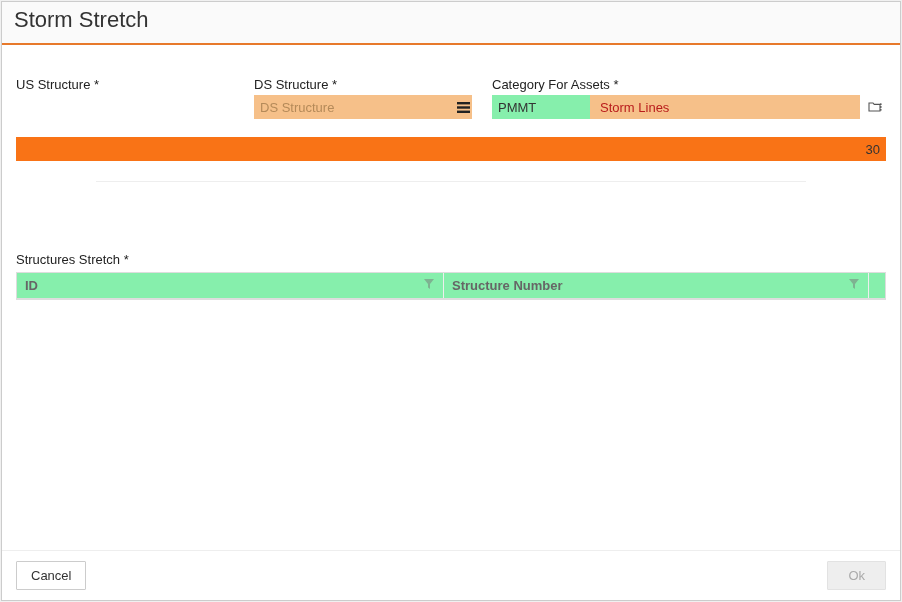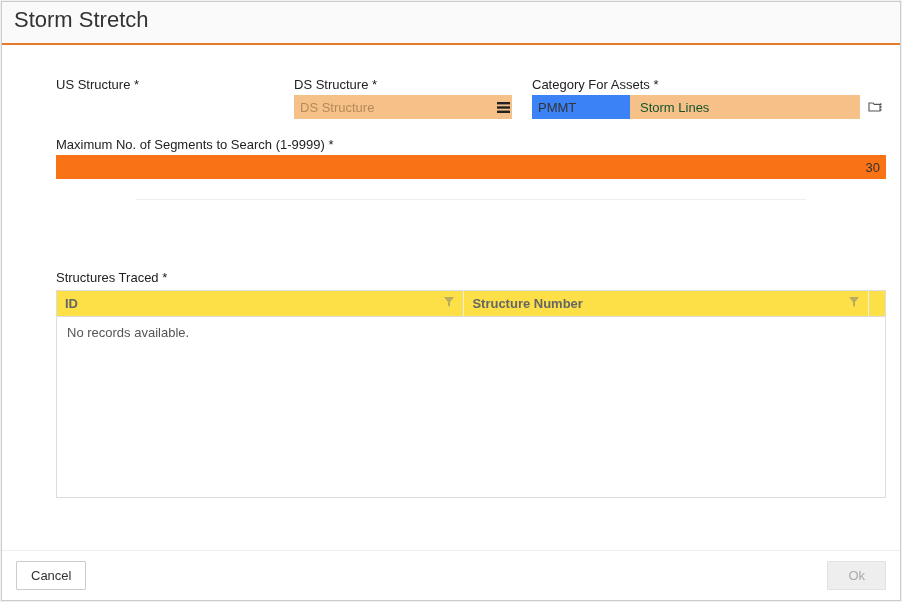--- a/index.html
+++ b/index.html
@@ -35,21 +35,20 @@
     .dialog-title {
       font-size: 22px;
       font-weight: 400;
       color: #333;
     }
     .dialog-body {
       flex: 1;
       overflow-y: scroll;
       padding: 18px 14px 10px 14px;
       position: relative;
-      margin-left: 40px;
     }
     .dialog-body::-webkit-scrollbar {
       width: 18px;
     }
     .dialog-body::-webkit-scrollbar-track {
       background: #f1f1f1;
     }
     .dialog-body::-webkit-scrollbar-thumb {
       background: #c7c7c7;
     }
@@ -116,33 +115,33 @@
       justify-content: center;
       cursor: pointer;
     }
     .menu-icon svg { display:block; }
     .category-field {
       display: flex;
       align-items: stretch;
       height: 24px;
     }
     .cat-code {
-      background: #3b82f6;
+      background: #86efac;
       padding: 2px 6px;
       font-size: 13px;
       color: #333;
       width: 98px;
       display: flex;
       align-items: center;
     }
     .cat-name {
       background: #f6c089;
       padding: 2px 6px 2px 10px;
       font-size: 13px;
-      color: #14532d;
+      color: #b91c1c;
       flex: 1;
       display: flex;
       align-items: center;
     }
     .browse-icon {
       width: 22px;
       height: 24px;
       display: flex;
       align-items: center;
       justify-content: center;
@@ -160,21 +159,21 @@
       color: #222;
       margin-bottom: 5px;
       font-weight: 500;
     }
     .grid {
       border: 1px solid #ddd;
       width: 100%;
     }
     .grid-header {
       display: flex;
-      background: #fde047;
+      background: #86efac;
       border-bottom: 1px solid #ddd;
     }
     .gh-cell {
       padding: 5px 8px;
       font-size: 13px;
       color: #666;
       font-weight: 600;
       display: flex;
       align-items: center;
       justify-content: space-between;
@@ -265,27 +264,26 @@
               <circle cx="12.8" cy="6" r="0.9" fill="#555"></circle>
               <circle cx="12.8" cy="8.8" r="0.9" fill="#555"></circle>
             </svg>
           </div>
         </div>
       </div>
 
     </div>
 
     <div class="field field-full">
-      <div class="field-label">Maximum No. of Segments to Search (1-9999) *</div>
       <input type="text" class="num-input" value="30" style="">
     </div>
 
     <hr class="divider">
 
-    <div class="section-label">Structures Traced *</div>
+    <div class="section-label">Structures Stretch *</div>
 
     <div class="grid">
       <div class="grid-header">
         <div class="gh-cell gh-id">
           <span>ID</span>
           <span class="filter-icon">
             <svg width="12" height="12" viewBox="0 0 12 12">
                 <path d="M1 1 L11 1 L7 6 L7 11 L5 9.5 L5 6 Z" fill="#777"></path>
               </svg>
           </span>
@@ -293,24 +291,20 @@
         <div class="gh-cell gh-num">
           <span>Structure Number</span>
           <span class="filter-icon">
             <svg width="12" height="12" viewBox="0 0 12 12">
                 <path d="M1 1 L11 1 L7 6 L7 11 L5 9.5 L5 6 Z" fill="#777"></path>
               </svg>
           </span>
         </div>
         <div class="gh-cell gh-spacer"></div>
       </div>
-      <div class="grid-body">
-        <div class="empty-msg">No records available.</div>
-        <div style="height:300px"></div>
-      </div>
     </div>
 
   </div>
 
   <div class="dialog-footer">
     <button class="btn">Cancel</button>
     <button class="btn btn-ok" disabled="">Ok</button>
   </div>
 
 </div>

